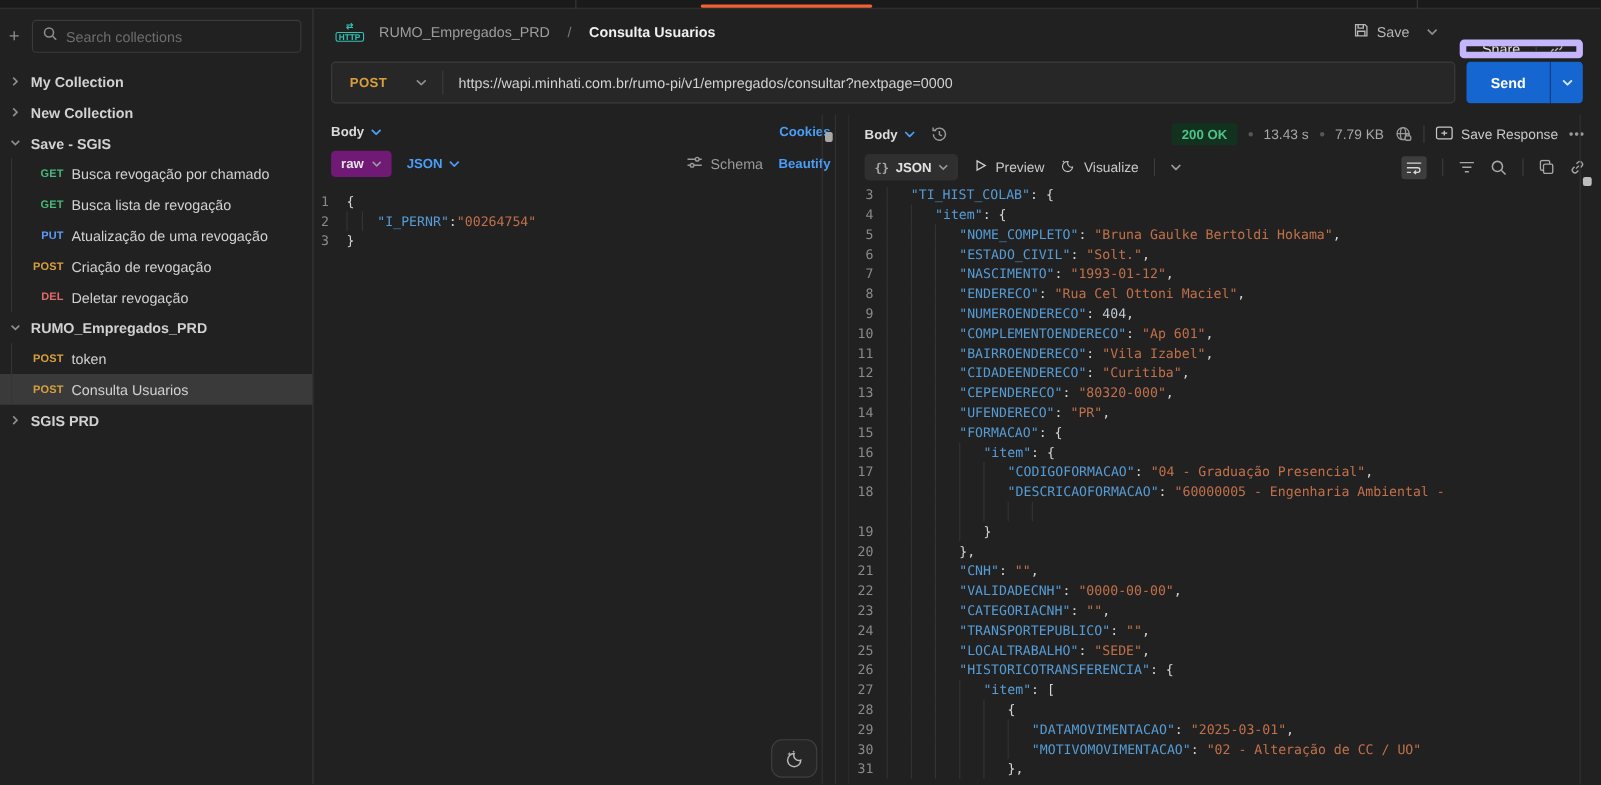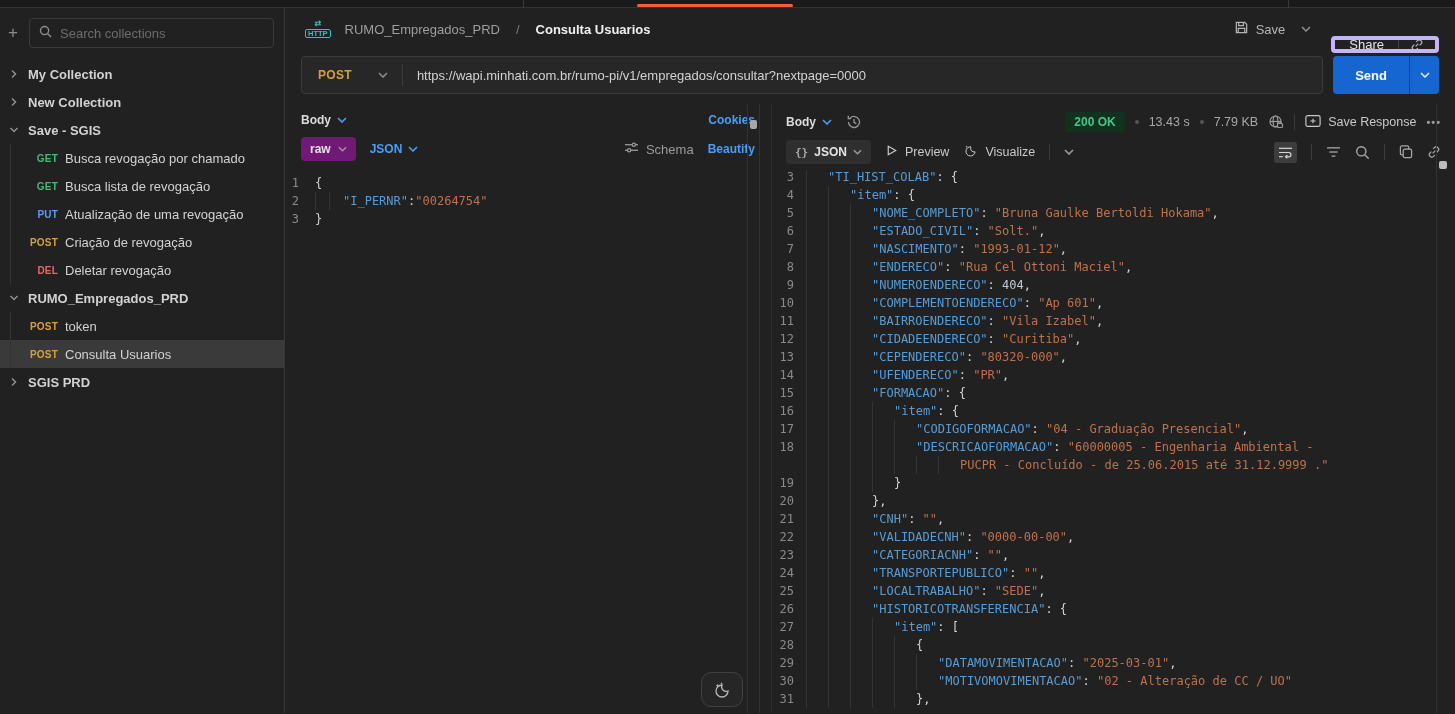--- a/index.html
+++ b/index.html
@@ -38,21 +38,21 @@
   .http-badge { color:#2ec5b6; font-size:8px; font-weight:bold; line-height:1; display:flex; flex-direction:column; align-items:center; gap:1px; margin-right:4px; }
   .http-badge .arr { font-size:8px; letter-spacing:0; }
   .http-badge .t { border:1px solid #2ec5b6; border-radius:2px; padding:0 2px; font-size:7.5px; }
   .crumb-col { color:#9e9e9e; font-size:13px; }
   .crumb-sep { color:#7a7a7a; font-size:13px; margin:0 6px; }
   .crumb-req { color:#f0f0f0; font-size:13px; font-weight:bold; }
   .hdr-spacer { flex:1; }
   .save-grp { display:flex; align-items:center; gap:7px; color:#b5b5b5; font-size:13px; cursor:pointer; }
   .chev-sm svg, .chev-bl svg { display:block; }
   .save-chev { margin:0 10px 0 6px; color:#8f8f8f; cursor:pointer; }
-  .share-grp { display:flex; align-items:center; border:4px solid #c4b5fd; border-radius:4px; height:17px; overflow:hidden;margin-top:31px; }
+  .share-grp { display:flex; align-items:center; border:6px solid #c4b5fd; border-radius:4px; height:17px; overflow:hidden;margin-top:31px; }
   .share-grp .share-btn { padding:0 14px; font-size:13px; color:#e3e3e3; display:flex; align-items:center; height:100%; cursor:pointer; }
   .share-grp .vd { width:1px; height:18px; background:#434343; }
   .share-grp .link-btn { padding:0 11px; color:#b5b5b5; display:flex; align-items:center; height:100%; cursor:pointer; }
 
   .url-row { display:flex; align-items:center; padding:6px 16px 10px 16px; gap:10px; }
   .url-input { flex:1; display:flex; align-items:center; height:38px; background:#272727; border:1px solid #3c3c3c; border-radius:4px; }
   .method-sel { display:flex; align-items:center; gap:26px; padding:0 14px 0 16px; cursor:pointer; }
   .method-sel .m { font-size:12px; font-weight:bold; color:var(--post); letter-spacing:.3px; }
   .method-sel .chev-sm { color:#8f8f8f; }
   .url-vd { width:1px; height:22px; background:#3c3c3c; margin-right:14px; }
@@ -470,21 +470,21 @@
               <div class="code-line"><span class="ln">9</span><span class="iu"></span><span class="iu"></span><span class="iu"></span><span class="tk-k">"NUMEROENDERECO"</span><span class="tk-p">: </span><span class="tk-n">404</span><span class="tk-p">,</span></div>
               <div class="code-line"><span class="ln">10</span><span class="iu"></span><span class="iu"></span><span class="iu"></span><span class="tk-k">"COMPLEMENTOENDERECO"</span><span class="tk-p">: </span><span class="tk-s">"Ap 601"</span><span class="tk-p">,</span></div>
               <div class="code-line"><span class="ln">11</span><span class="iu"></span><span class="iu"></span><span class="iu"></span><span class="tk-k">"BAIRROENDERECO"</span><span class="tk-p">: </span><span class="tk-s">"Vila Izabel"</span><span class="tk-p">,</span></div>
               <div class="code-line"><span class="ln">12</span><span class="iu"></span><span class="iu"></span><span class="iu"></span><span class="tk-k">"CIDADEENDERECO"</span><span class="tk-p">: </span><span class="tk-s">"Curitiba"</span><span class="tk-p">,</span></div>
               <div class="code-line"><span class="ln">13</span><span class="iu"></span><span class="iu"></span><span class="iu"></span><span class="tk-k">"CEPENDERECO"</span><span class="tk-p">: </span><span class="tk-s">"80320-000"</span><span class="tk-p">,</span></div>
               <div class="code-line"><span class="ln">14</span><span class="iu"></span><span class="iu"></span><span class="iu"></span><span class="tk-k">"UFENDERECO"</span><span class="tk-p">: </span><span class="tk-s">"PR"</span><span class="tk-p">,</span></div>
               <div class="code-line"><span class="ln">15</span><span class="iu"></span><span class="iu"></span><span class="iu"></span><span class="tk-k">"FORMACAO"</span><span class="tk-p">: {</span></div>
               <div class="code-line"><span class="ln">16</span><span class="iu"></span><span class="iu"></span><span class="iu"></span><span class="iu"></span><span class="tk-k">"item"</span><span class="tk-p">: {</span></div>
               <div class="code-line"><span class="ln">17</span><span class="iu"></span><span class="iu"></span><span class="iu"></span><span class="iu"></span><span class="iu"></span><span class="tk-k">"CODIGOFORMACAO"</span><span class="tk-p">: </span><span class="tk-s">"04 - Graduação Presencial"</span><span class="tk-p">,</span></div>
               <div class="code-line"><span class="ln">18</span><span class="iu"></span><span class="iu"></span><span class="iu"></span><span class="iu"></span><span class="iu"></span><span class="tk-k">"DESCRICAOFORMACAO"</span><span class="tk-p">: </span><span class="tk-s">"60000005 - Engenharia Ambiental -</span></div>
-              <div class="code-line"><span class="ln"></span><span class="iu"></span><span class="iu"></span><span class="iu"></span><span class="iu"></span><span class="iu"></span><span class="iu"></span><span class="iu"></span><span class="tk-s">PUCPR - Concluído - de 25.06.2015 até 31.12.9999 ."</span></div>
+              <div class="code-line"><span class="ln"></span><span class="iu"></span><span class="iu"></span><span class="iu"></span><span class="iu"></span><span class="iu"></span><span class="iu"></span><span class="iu"></span></div>
               <div class="code-line"><span class="ln">19</span><span class="iu"></span><span class="iu"></span><span class="iu"></span><span class="iu"></span><span class="tk-p">}</span></div>
               <div class="code-line"><span class="ln">20</span><span class="iu"></span><span class="iu"></span><span class="iu"></span><span class="tk-p">},</span></div>
               <div class="code-line"><span class="ln">21</span><span class="iu"></span><span class="iu"></span><span class="iu"></span><span class="tk-k">"CNH"</span><span class="tk-p">: </span><span class="tk-s">""</span><span class="tk-p">,</span></div>
               <div class="code-line"><span class="ln">22</span><span class="iu"></span><span class="iu"></span><span class="iu"></span><span class="tk-k">"VALIDADECNH"</span><span class="tk-p">: </span><span class="tk-s">"0000-00-00"</span><span class="tk-p">,</span></div>
               <div class="code-line"><span class="ln">23</span><span class="iu"></span><span class="iu"></span><span class="iu"></span><span class="tk-k">"CATEGORIACNH"</span><span class="tk-p">: </span><span class="tk-s">""</span><span class="tk-p">,</span></div>
               <div class="code-line"><span class="ln">24</span><span class="iu"></span><span class="iu"></span><span class="iu"></span><span class="tk-k">"TRANSPORTEPUBLICO"</span><span class="tk-p">: </span><span class="tk-s">""</span><span class="tk-p">,</span></div>
               <div class="code-line"><span class="ln">25</span><span class="iu"></span><span class="iu"></span><span class="iu"></span><span class="tk-k">"LOCALTRABALHO"</span><span class="tk-p">: </span><span class="tk-s">"SEDE"</span><span class="tk-p">,</span></div>
               <div class="code-line"><span class="ln">26</span><span class="iu"></span><span class="iu"></span><span class="iu"></span><span class="tk-k">"HISTORICOTRANSFERENCIA"</span><span class="tk-p">: {</span></div>
               <div class="code-line"><span class="ln">27</span><span class="iu"></span><span class="iu"></span><span class="iu"></span><span class="iu"></span><span class="tk-k">"item"</span><span class="tk-p">: [</span></div>
               <div class="code-line"><span class="ln">28</span><span class="iu"></span><span class="iu"></span><span class="iu"></span><span class="iu"></span><span class="iu"></span><span class="tk-p">{</span></div>

